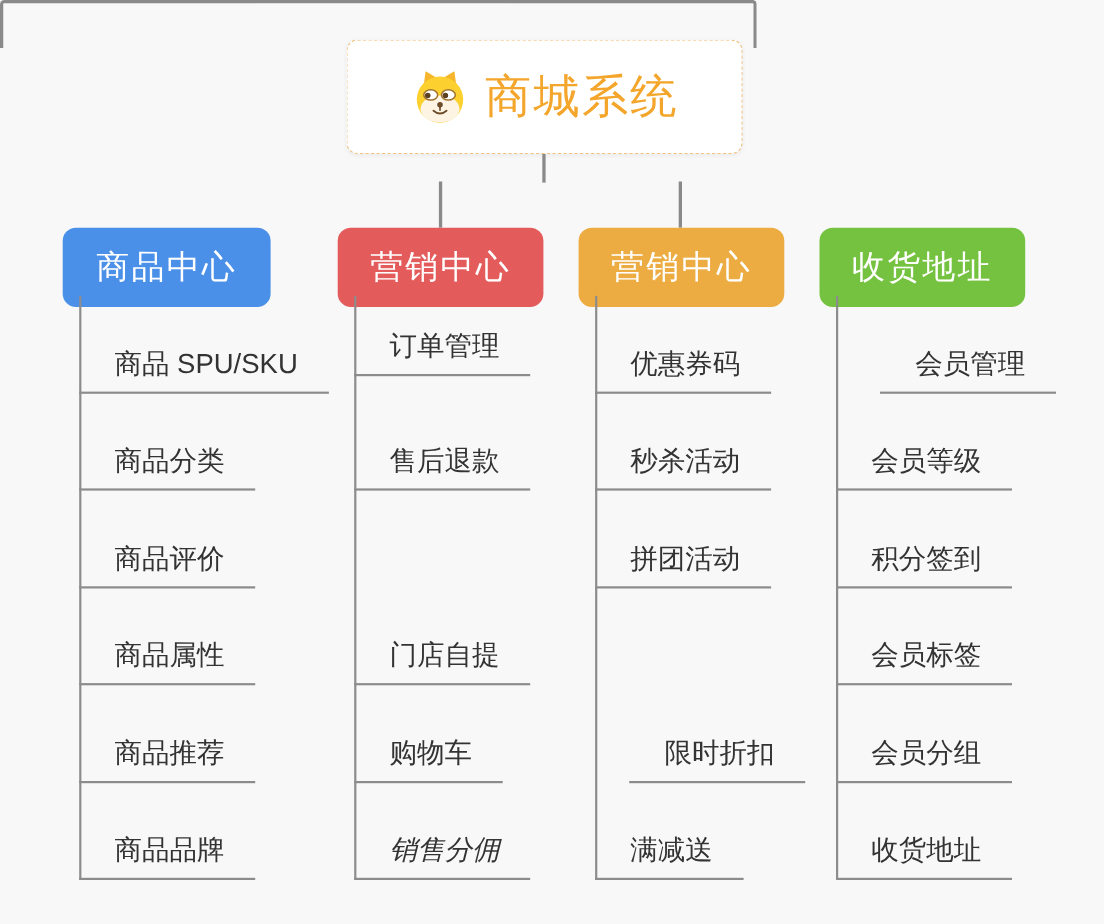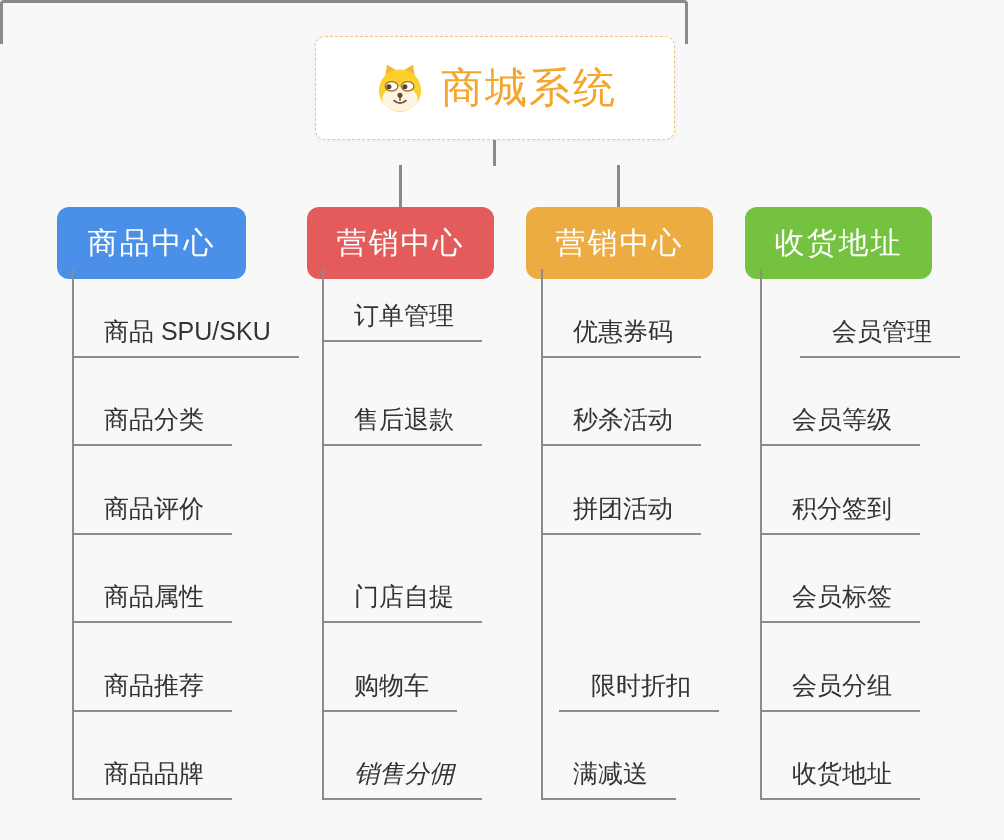--- a/index.html
+++ b/index.html
@@ -108,21 +108,21 @@
     <div class="leaf" style="left: 322px; top: 300px;">订单管理</div>
     <div class="leaf" style="left: 322px; top: 404px;">售后退款</div>
     <div class="leaf" style="left: 322px; top: 581px;">门店自提</div>
     <div class="leaf" style="left: 322px; top: 670px;">购物车</div>
     <div class="leaf" style="left: 322px; top: 758px; font-style: italic;">销售分佣</div>
     <div class="branch" style="left: 526px; width: 187px; background: rgb(236, 172, 65);">营销中心</div>
     <div class="trunk" style="left: 541px;"></div>
     <div class="leaf" style="left: 541px; top: 316px;">优惠券码</div>
     <div class="leaf" style="left: 541px; top: 404px;">秒杀活动</div>
     <div class="leaf" style="left: 541px; top: 493px;">拼团活动</div>
-    <div class="leaf" style="left: 559px; top: 670px;">限时折扣</div>
+    <div class="leaf" style="left: 572px; top: 670px;">限时折扣</div>
     <div class="leaf" style="left: 541px; top: 758px;">满减送</div>
     <div class="branch" style="left: 745px; width: 187px; background: rgb(116, 194, 63);">收货地址</div>
     <div class="trunk" style="left: 760px;"></div>
     <div class="leaf" style="left: 800px; top: 316px;">会员管理</div>
     <div class="leaf" style="left: 760px; top: 404px;">会员等级</div>
     <div class="leaf" style="left: 760px; top: 493px;">积分签到</div>
     <div class="leaf" style="left: 760px; top: 581px;">会员标签</div>
     <div class="leaf" style="left: 760px; top: 670px;">会员分组</div>
     <div class="leaf" style="left: 760px; top: 758px;">收货地址</div>
   </div>

